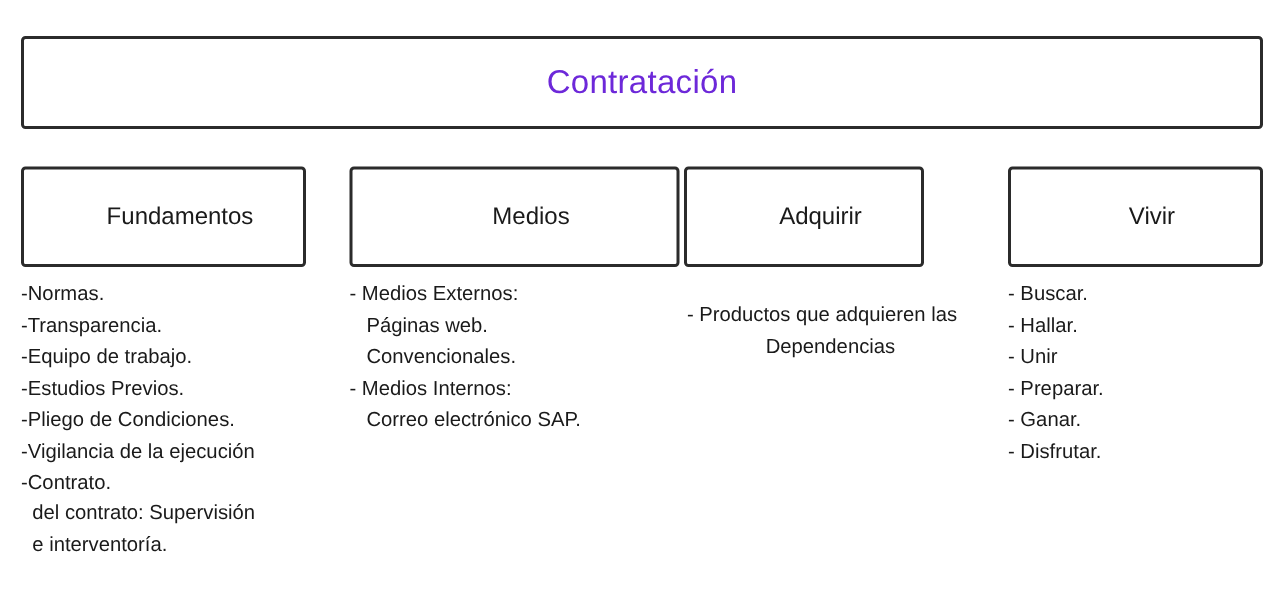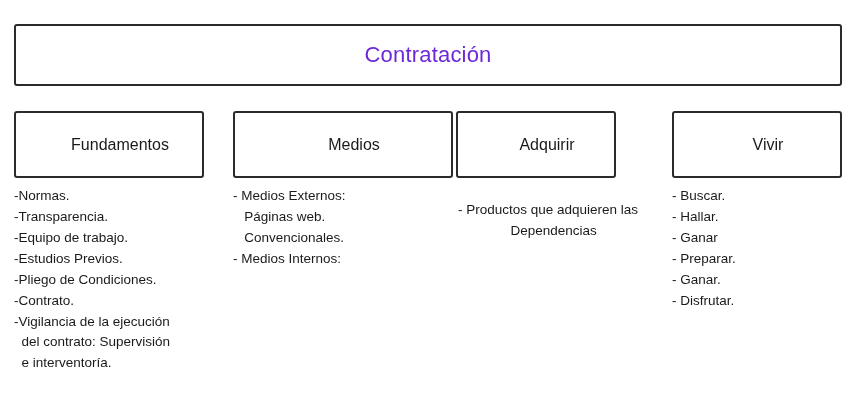--- a/index.html
+++ b/index.html
@@ -90,56 +90,57 @@
   <div class="col col-1">
     <div class="col-head">
       <span class="head-text">Fundamentos</span>
     </div>
     <div class="col-body">
       <div class="line">-Normas.</div>
       <div class="line">-Transparencia.</div>
       <div class="line">-Equipo de trabajo.</div>
       <div class="line">-Estudios Previos.</div>
       <div class="line">-Pliego de Condiciones.</div>
+      <div class="line">-Vigilancia de la ejecución</div>
       <div class="line">-Contrato.</div>
-      <div class="line">-Vigilancia de la ejecución</div>
       <div class="line">  del contrato: Supervisión</div>
       <div class="line">  e interventoría.</div>
     </div>
   </div>
 
   <div class="col col-2">
     <div class="col-head">
       <span class="head-text">Medios</span>
     </div>
     <div class="col-body">
       <div class="line">- Medios Externos:</div>
       <div class="line">   Páginas web.</div>
       <div class="line">   Convencionales.</div>
       <div class="line">- Medios Internos:</div>
+      <div class="line">   Correo electrónico SAP.</div>
     </div>
   </div>
 
   <div class="col col-3">
     <div class="col-head">
       <span class="head-text">Adquirir</span>
     </div>
     <div class="col-body">
       <div class="line">- Productos que adquieren las</div>
       <div class="line">   Dependencias</div>
     </div>
   </div>
 
   <div class="col col-4">
     <div class="col-head">
       <span class="head-text">Vivir</span>
     </div>
     <div class="col-body">
       <div class="line">- Buscar.</div>
       <div class="line">- Hallar.</div>
-      <div class="line">- Ganar</div>
+      <div class="line">- Unir</div>
       <div class="line">- Preparar.</div>
       <div class="line">- Ganar.</div>
       <div class="line">- Disfrutar.</div>
     </div>
   </div>
 
 </div>
 
 </body></html>

